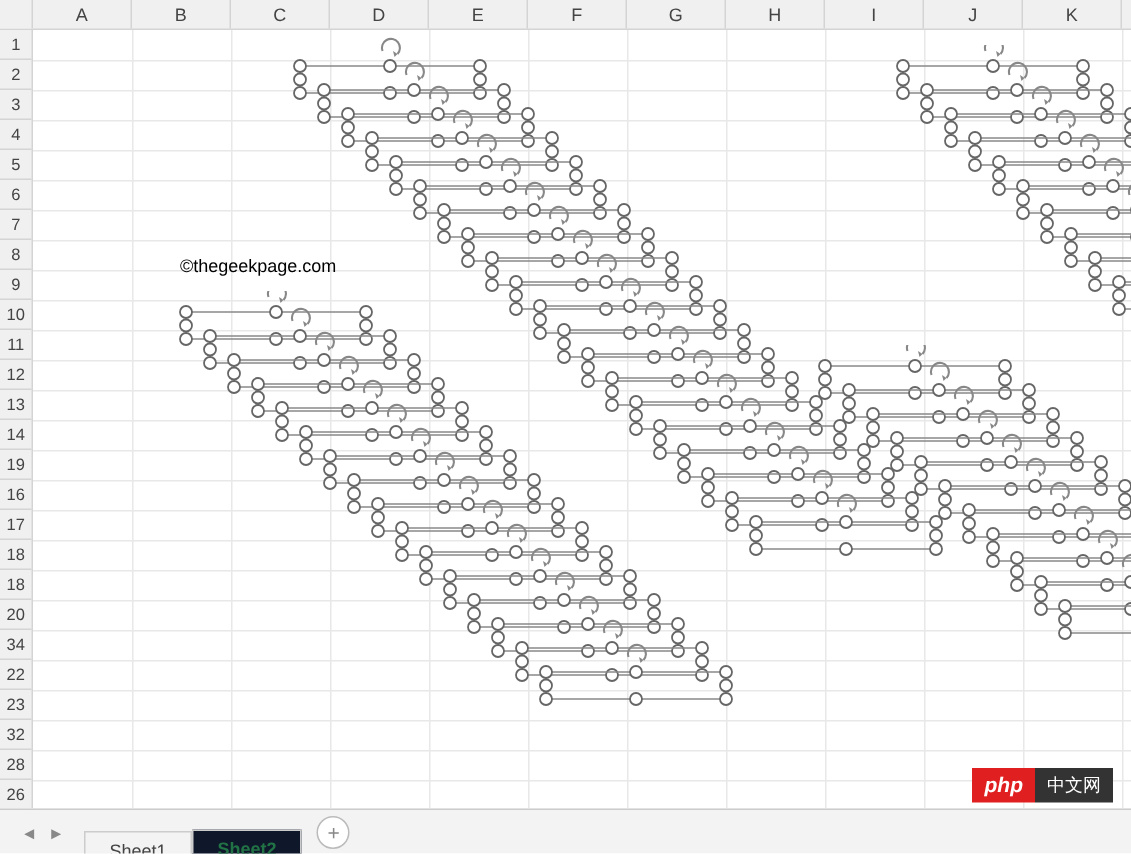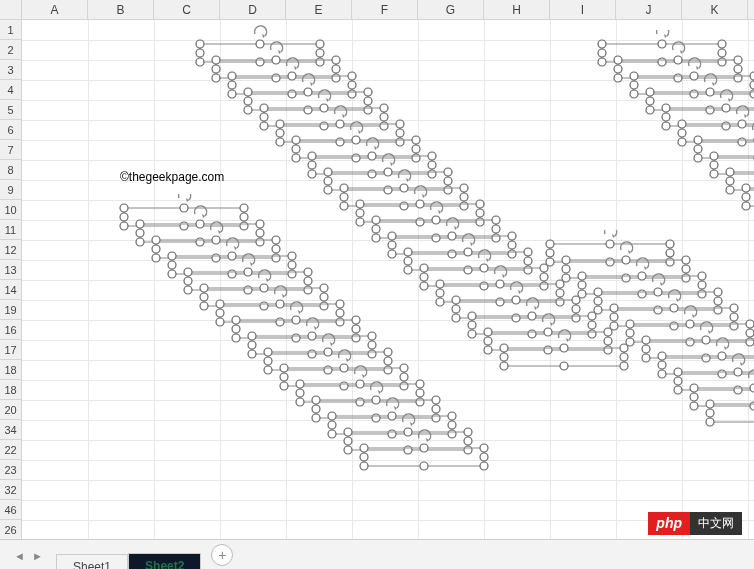--- a/index.html
+++ b/index.html
@@ -78,21 +78,21 @@
       <div class="row-hdr">19</div>
       <div class="row-hdr">16</div>
       <div class="row-hdr">17</div>
       <div class="row-hdr">18</div>
       <div class="row-hdr">18</div>
       <div class="row-hdr">20</div>
       <div class="row-hdr">34</div>
       <div class="row-hdr">22</div>
       <div class="row-hdr">23</div>
       <div class="row-hdr">32</div>
-      <div class="row-hdr">46</div>
+      <div class="row-hdr">28</div>
       <div class="row-hdr">26</div>
     </div>
 
     <div class="grid">
       <div class="grid-lines" id="gridlines">
           <div class="vline" style="left: 66px;"></div>
           <div class="vline" style="left: 132px;"></div>
           <div class="vline" style="left: 198px;"></div>
           <div class="vline" style="left: 264px;"></div>
           <div class="vline" style="left: 330px;"></div>

